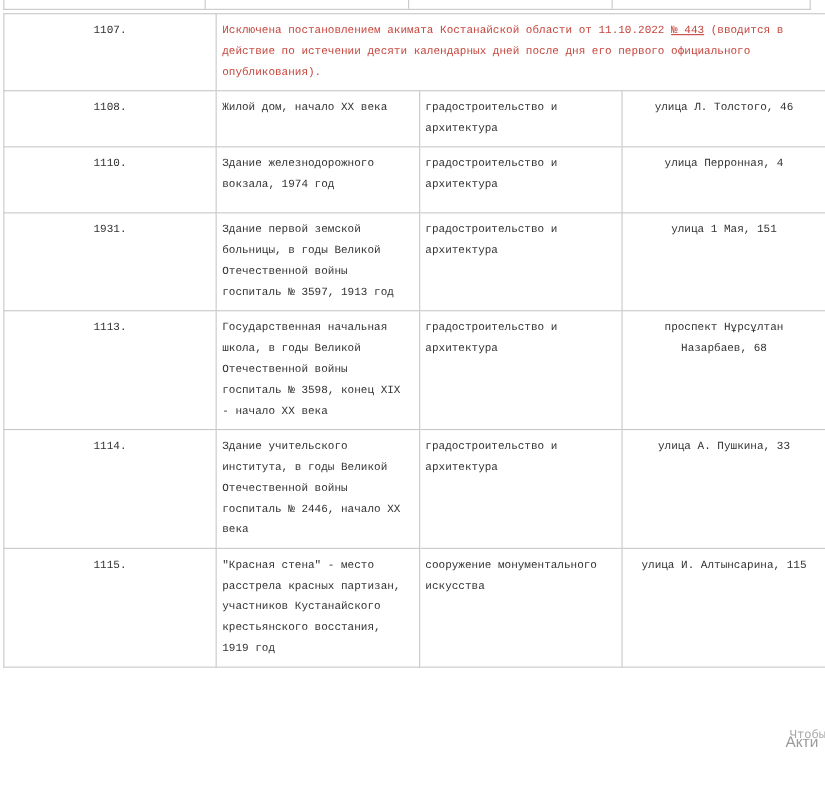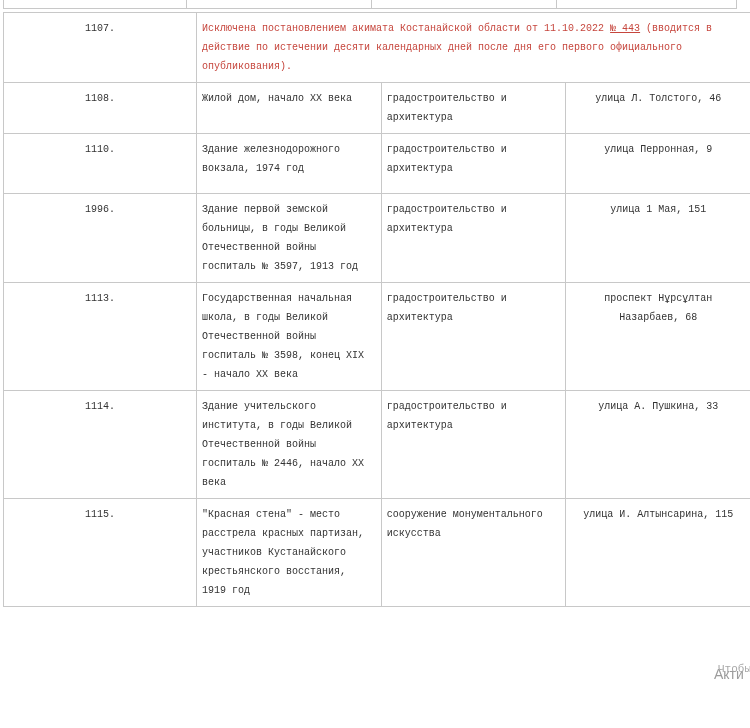--- a/index.html
+++ b/index.html
@@ -91,24 +91,24 @@
     <tr>
       <td class="num">1108.</td>
       <td class="c2">Жилой дом, начало XX века</td>
       <td class="c3">градостроительство и архитектура</td>
       <td class="c4">улица Л. Толстого, 46</td>
     </tr>
     <tr>
       <td class="num">1110.</td>
       <td class="c2">Здание железнодорожного вокзала, 1974 год</td>
       <td class="c3">градостроительство и архитектура</td>
-      <td class="c4">улица Перронная, 9</td>
+      <td class="c4">улица Перронная, 4</td>
     </tr>
     <tr>
-      <td class="num">1996.</td>
+      <td class="num">1931.</td>
       <td class="c2">Здание первой земской больницы, в годы Великой Отечественной войны госпиталь № 3597, 1913 год</td>
       <td class="c3">градостроительство и архитектура</td>
       <td class="c4">улица 1 Мая, 151</td>
     </tr>
     <tr>
       <td class="num">1113.</td>
       <td class="c2">Государственная начальная школа, в годы Великой Отечественной войны госпиталь № 3598, конец XIX - начало XX века</td>
       <td class="c3">градостроительство и архитектура</td>
       <td class="c4">проспект Нұрсұлтан Назарбаев, 68</td>
     </tr>

